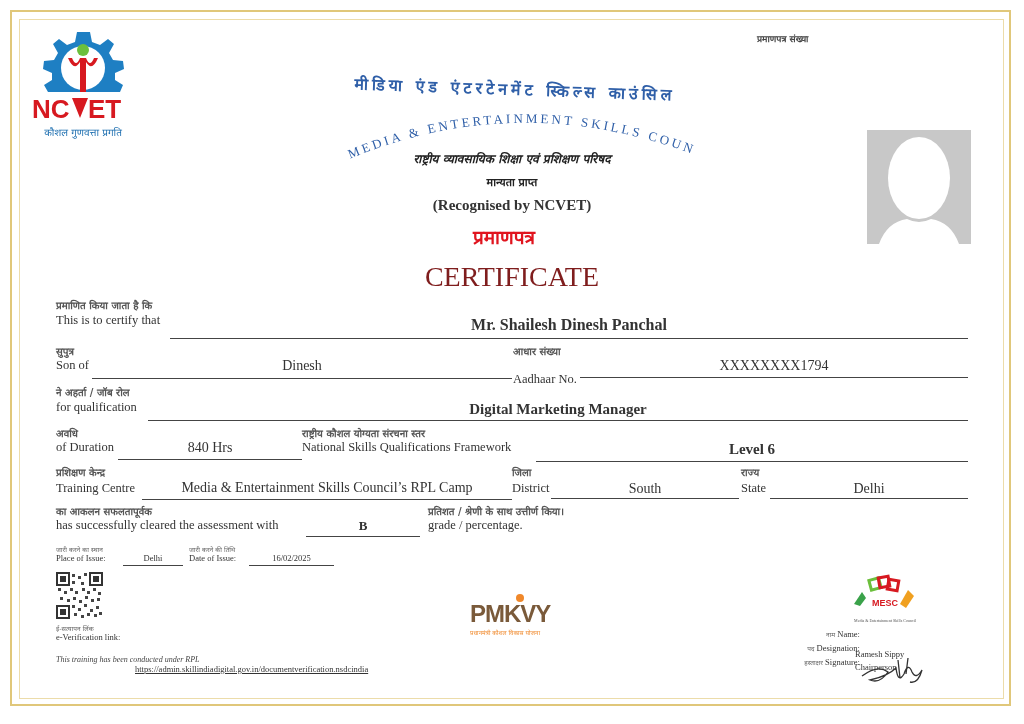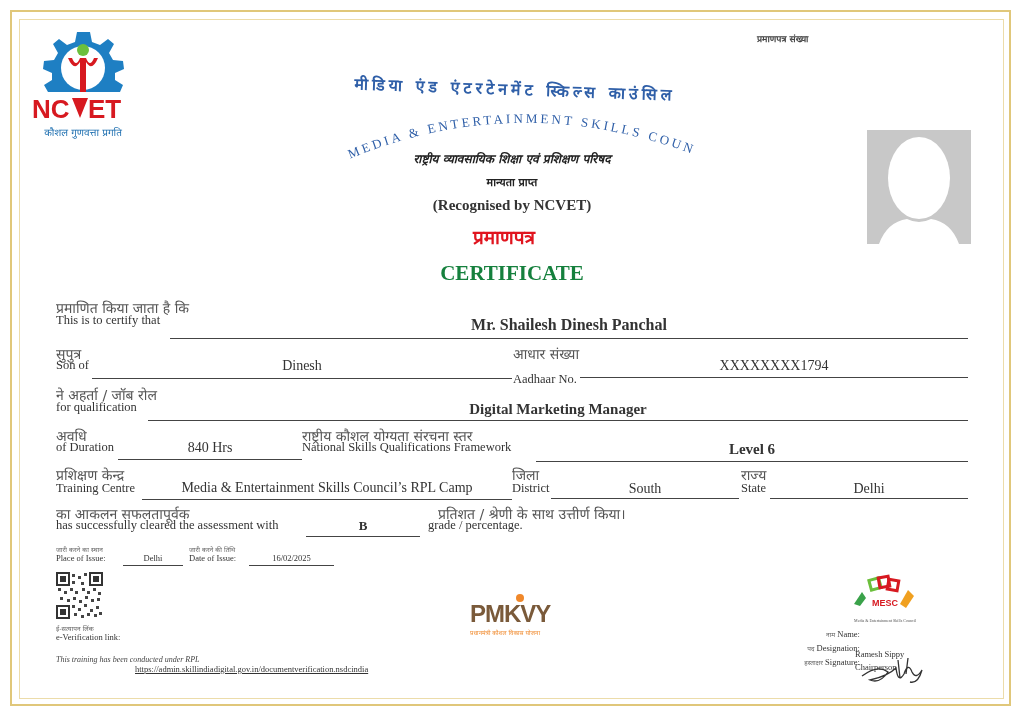--- a/index.html
+++ b/index.html
@@ -1,21 +1,21 @@
 <!DOCTYPE html>
 <html><head>
 <meta charset="utf-8">
 <style>
   html, body { margin:0; padding:0; }
   body { width:1024px; height:724px; background:#fff; position:relative; overflow:hidden;
          font-family:"Liberation Serif", "DejaVu Serif", serif; color:#333; }
   .outer { position:absolute; left:10px; top:10px; width:1001px; height:696px; border:2px solid #e0c77a; box-sizing:border-box; }
   .inner { position:absolute; left:19px; top:19px; width:985px; height:680px; border:1px solid #ecdcaa; box-sizing:border-box; }
   .abs { position:absolute; }
-  .hi { font-size:14px; color:#555; font-family:"DejaVu Sans", sans-serif; white-space:nowrap; }
+  .hi { font-size:10px; color:#555; font-family:"DejaVu Sans", sans-serif; white-space:nowrap;font-weight:bold; }
   .en { font-size:12.5px; color:#333; white-space:nowrap; }
   .line { position:absolute; height:0; border-top:1.5px solid #444; }
   .val { position:absolute; text-align:center; font-size:14px; color:#333; white-space:nowrap; }
   .valb { font-weight:bold; font-size:15px; }
   .center { text-align:center; }
   .small-hi { font-size:6.5px; color:#666; font-family:"DejaVu Sans", sans-serif; white-space:nowrap; }
   .small-en { font-size:8.5px; color:#333; white-space:nowrap; }
 </style>
 </head>
 <body>
@@ -51,21 +51,21 @@
     <text font-family="Liberation Serif, serif" font-size="13" fill="#2f5fa8" letter-spacing="3">
       <textPath href="#arcp" startOffset="3%" id="arc-text">MEDIA &amp; ENTERTAINMENT SKILLS COUNCIL</textPath>
     </text>
   </svg>
 </div>
 
 <div class="abs center" style="left:300px;top:150px;width:424px;font-size:12px;font-weight:bold;color:#222;font-family:'DejaVu Sans',sans-serif;font-style:italic;">राष्ट्रीय व्यावसायिक शिक्षा एवं प्रशिक्षण परिषद</div>
 <div class="abs center" style="left:300px;top:174px;width:424px;font-size:11px;font-weight:bold;color:#222;font-family:'DejaVu Sans',sans-serif;">मान्यता प्राप्त</div>
 <div class="abs center" style="left:300px;top:197px;width:424px;font-size:15px;font-weight:bold;color:#333;">(Recognised by NCVET)</div>
 <div class="abs center" style="left:292px;top:224px;width:424px;font-size:19px;font-weight:bold;color:#e0141e;font-family:'DejaVu Sans',sans-serif;">प्रमाणपत्र</div>
-<div class="abs center" style="left:300px;top:261px;width:424px;font-size:21px;font-weight:bold;color:#15803d;">CERTIFICATE</div>
+<div class="abs center" style="left:300px;top:261px;width:424px;font-size:28px;font-weight:normal;color:#7f1d1d;">CERTIFICATE</div>
 
 <div class="abs" style="left:867px;top:130px;width:104px;height:114px;background:#c8c8c8;overflow:hidden;">
   <svg width="104" height="114" viewBox="0 0 104 114">
     <ellipse cx="52" cy="48" rx="31" ry="41" fill="#fff"></ellipse>
     <path d="M12 114 Q20 92 40 89 Q52 95 64 89 Q84 92 92 114 Z" fill="#fff"></path>
   </svg>
 </div>
 
 <div class="abs hi" style="left:56px;top:298px;">प्रमाणित किया जाता है कि</div>
 <div class="abs en" style="left:56px;top:313px;">This is to certify that</div>
@@ -105,21 +105,21 @@
 <div class="line" style="left:551px;top:498px;width:188px;"></div>
 <div class="abs hi" style="left:741px;top:465px;">राज्य</div>
 <div class="abs en" style="left:741px;top:481px;">State</div>
 <div class="val" style="left:770px;top:481px;width:198px;">Delhi</div>
 <div class="line" style="left:770px;top:498px;width:198px;"></div>
 
 <div class="abs hi" style="left:56px;top:504px;">का आकलन सफलतापूर्वक</div>
 <div class="abs en" style="left:56px;top:518px;">has successfully cleared the assessment with</div>
 <div class="val valb" style="left:306px;top:518px;width:114px;font-size:13px;">B</div>
 <div class="line" style="left:306px;top:536px;width:114px;"></div>
-<div class="abs hi" style="left:428px;top:504px;margin-left:10px;">प्रतिशत / श्रेणी के साथ उत्तीर्ण किया।</div>
+<div class="abs hi" style="left:428px;top:504px;">प्रतिशत / श्रेणी के साथ उत्तीर्ण किया।</div>
 <div class="abs en" style="left:428px;top:518px;">grade / percentage.</div>
 
 <div class="abs small-hi" style="left:56px;top:545px;">जारी करने का स्थान</div>
 <div class="abs small-en" style="left:56px;top:553px;">Place of Issue:</div>
 <div class="val" style="left:123px;top:553px;width:60px;font-size:8.5px;">Delhi</div>
 <div class="line" style="left:123px;top:565px;width:60px;border-top-width:1px;"></div>
 <div class="abs small-hi" style="left:189px;top:545px;">जारी करने की तिथि</div>
 <div class="abs small-en" style="left:189px;top:553px;">Date of Issue:</div>
 <div class="val" style="left:249px;top:553px;width:85px;font-size:8.5px;">16/02/2025</div>
 <div class="line" style="left:249px;top:565px;width:85px;border-top-width:1px;"></div>

